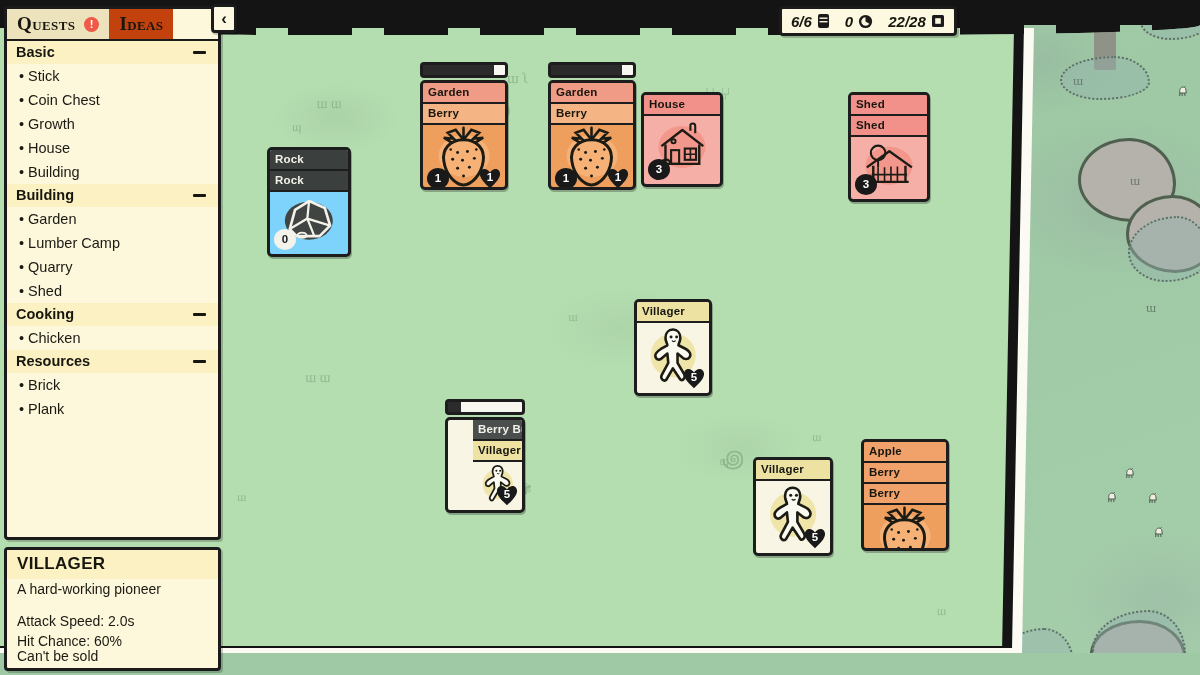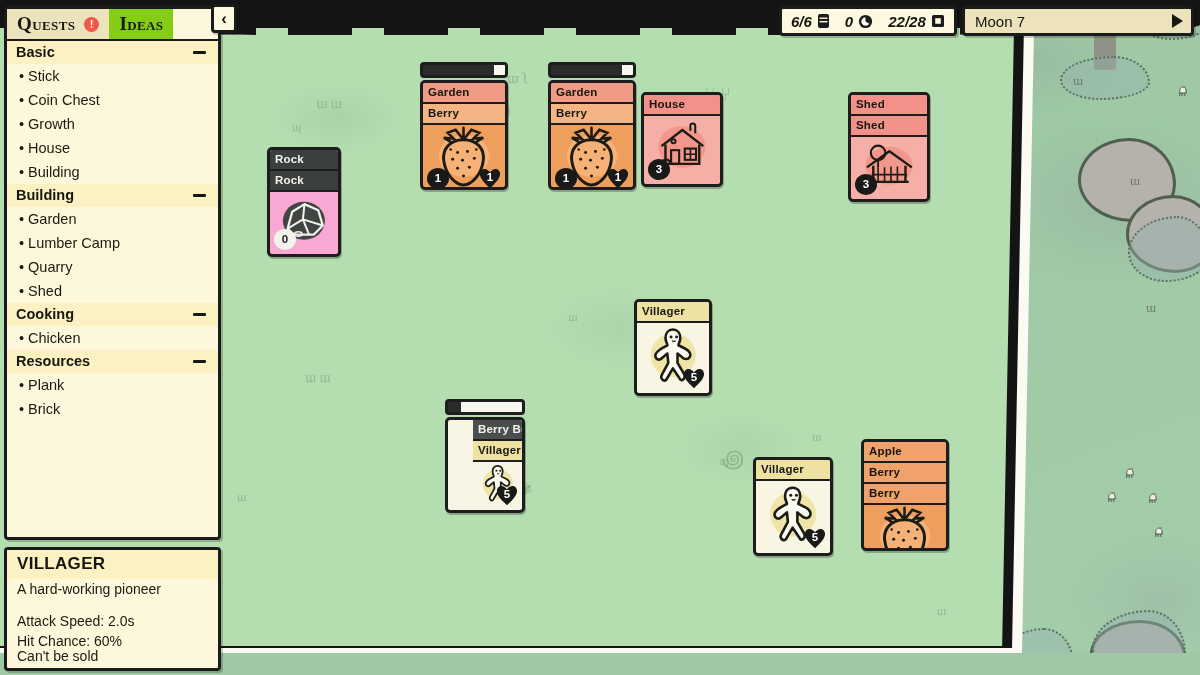--- a/index.html
+++ b/index.html
@@ -212,21 +212,21 @@
     display: flex; align-items: center;
     padding: 15px 10px;
     font-family: "Liberation Serif", serif;
     font-variant: small-caps;
     font-size: 19px;
     font-weight: bold;
     color: #17170f;
     letter-spacing: .4px;
   }
   .tab.active { background: #ece2bb; }
-  .tab.inactive { background: #84cc16; }
+  .tab.inactive { background: #c2410c; }
   .alert-dot {
     width: 15px; height: 15px;
     border-radius: 50%;
     background: #ef5a48;
     color: #fff;
     font-size: 11px;
     font-weight: bold;
     font-family: "Liberation Sans", sans-serif;
     display: flex; align-items: center; justify-content: center;
     margin-left: 9px;
@@ -487,21 +487,21 @@
                 <path d="M14 32 L14 52 M54 32 L54 52 M10 52 L58 52" fill="none" stroke="#1c1c14" stroke-width="3"></path>
                 <path d="M20 34 L20 52 M28 34 L28 52 M36 33 L36 52 M44 33 L44 52" stroke="#1c1c14" stroke-width="2"></path>
                 <path d="M12 43 L56 43" stroke="#1c1c14" stroke-width="2"></path>
                 <circle cx="20" cy="16" r="9" fill="none" stroke="#1c1c14" stroke-width="2.6"></circle>
                 <path d="M20 25 L20 34" stroke="#1c1c14" stroke-width="2.4"></path>
               </svg></div>
             <div class="badge circle left">3</div>
           </div>
         </div>
       </div>
-      <div class="card" style="left: 267px; top: 147px; width: 74px; height: 110px; background: #f9a8d4;">
+      <div class="card" style="left: 267px; top: 147px; width: 84px; height: 110px; background: #7dd3fc;">
         <div class="card-inner">
           <div class="card-hdr" style="background: rgb(59, 63, 61); color: rgb(242, 242, 234);">Rock</div>
           <div class="card-hdr" style="background: rgb(59, 63, 61); color: rgb(242, 242, 234);">Rock</div>
           <div class="card-body">
             <div class="art-halo" style="background: rgb(64, 69, 67);"></div>
             <div class="art"><svg viewBox="0 0 64 56">
                 <path d="M10 40 L16 18 L32 8 L50 16 L56 36 L44 48 L18 48 Z" fill="none" stroke="#f2f2ea" stroke-width="3" stroke-linejoin="round"></path>
                 <path d="M32 8 L30 28 L10 40 M30 28 L56 36 M30 28 L38 48" fill="none" stroke="#f2f2ea" stroke-width="2.6"></path>
                 <ellipse cx="24" cy="47" rx="5" ry="3" fill="none" stroke="#f2f2ea" stroke-width="2"></ellipse>
               </svg></div>
@@ -641,22 +641,22 @@
         <div class="item-row"><span class="dot">•</span><span>Shed</span></div>
         <div class="group-row">
           <span>Cooking</span>
           <span class="group-minus"></span>
         </div>
         <div class="item-row"><span class="dot">•</span><span>Chicken</span></div>
         <div class="group-row">
           <span>Resources</span>
           <span class="group-minus"></span>
         </div>
+        <div class="item-row"><span class="dot">•</span><span>Brick</span></div>
         <div class="item-row"><span class="dot">•</span><span>Plank</span></div>
-        <div class="item-row"><span class="dot">•</span><span>Brick</span></div>
       </div>
   </div>
 
   <div class="collapse-btn">
     <span>‹</span>
   </div>
 
   <div class="panel" id="info-panel">
     <div class="info-title">VILLAGER</div>
     <div class="info-line">A hard-working pioneer</div>
@@ -690,18 +690,14 @@
       <span class="val">22/28</span>
       <span class="ico">
         <svg width="14" height="14" viewBox="0 0 14 14">
             <rect x="1" y="1" width="12" height="12" rx="1.5" fill="#1b1b1b"></rect>
             <rect x="4.2" y="4.2" width="5.6" height="5.6" fill="#fdf8e0"></rect>
           </svg>
       </span>
     </div>
   </div>
 
-  <div class="moon">
-    <span class="label">Moon 7</span>
-    <span class="arrow"></span>
-  </div>
 
 </div>
 
 </body></html>

